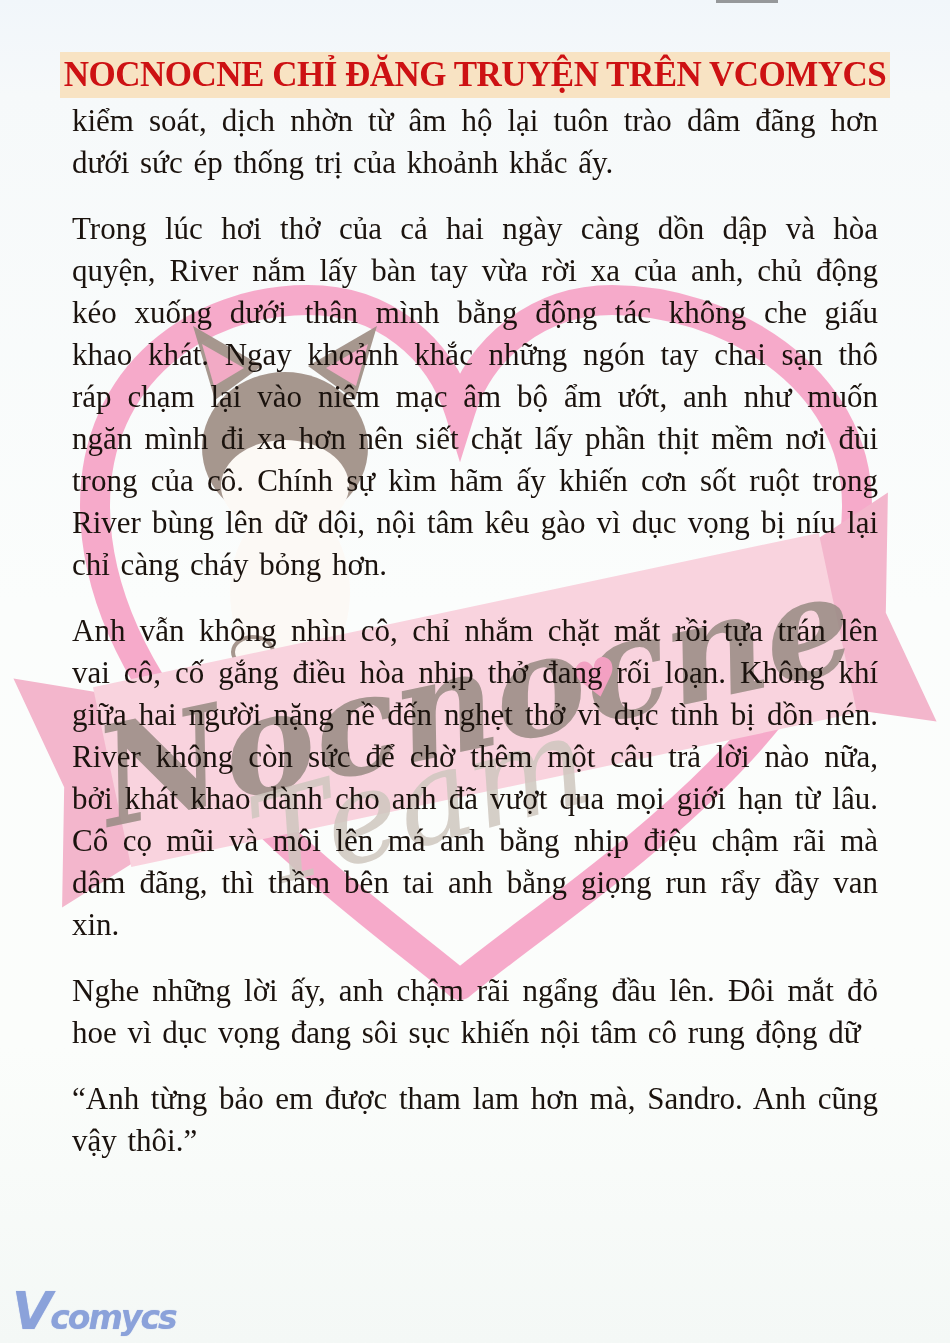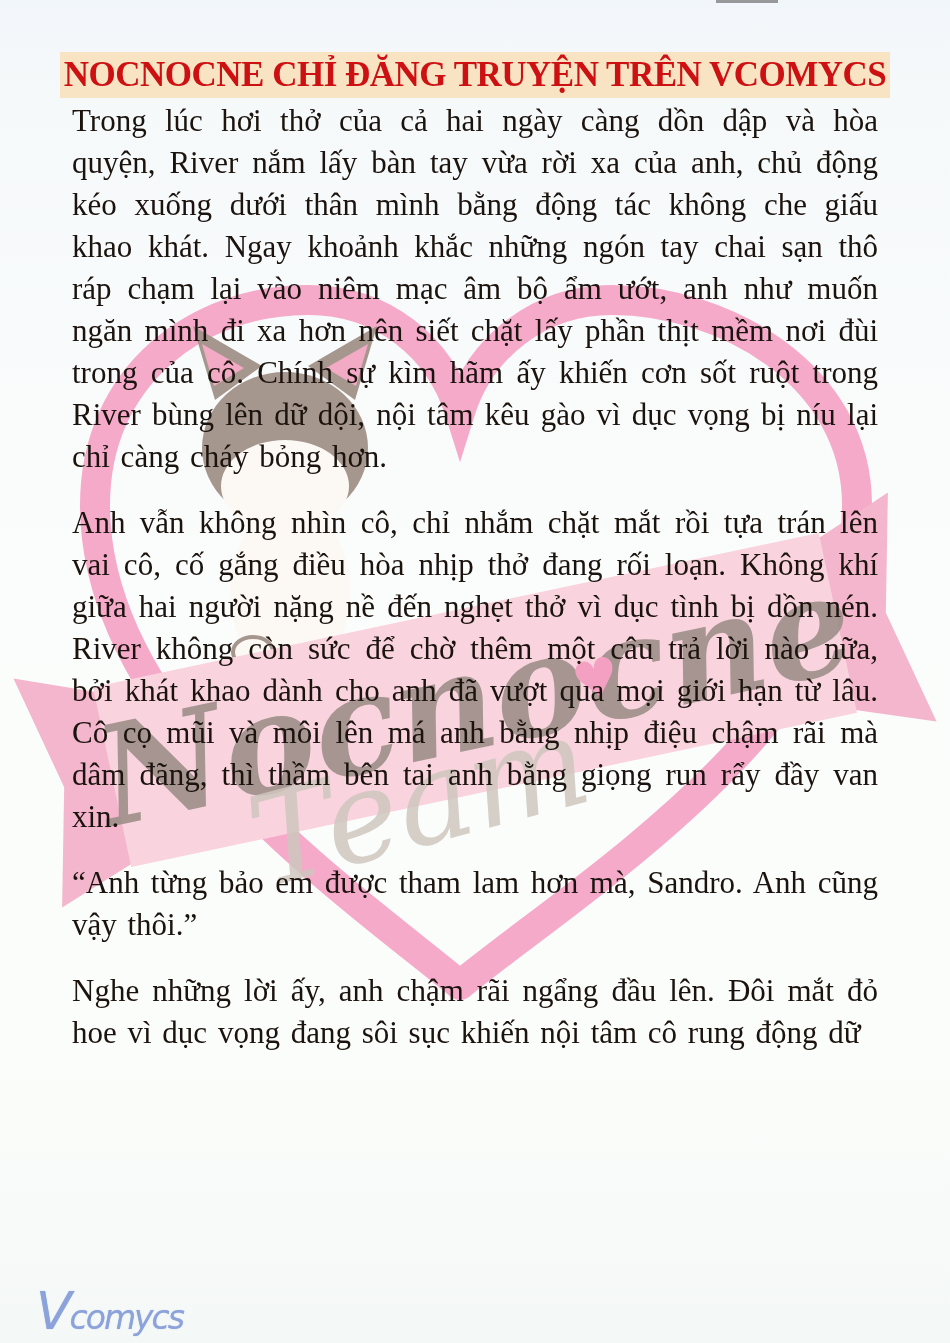--- a/index.html
+++ b/index.html
@@ -34,23 +34,23 @@
   .story{
     position:absolute;left:72px;top:100px;width:806px;z-index:2;
     color:#1b130e;
     font-size:31px;line-height:42px;
     text-align:justify;
     word-spacing:3px;
   }
   .story p{margin:0 0 24px 0;}
   .story p:last-child{margin-bottom:0;}
   .vcomycs{
-    position:absolute;left:36px;bottom:6px;z-index:3;
+    position:absolute;left:12px;bottom:6px;z-index:3;
     font-family:"DejaVu Sans","Liberation Sans",sans-serif;
-    font-style:italic;font-weight:normal;
+    font-style:italic;font-weight:bold;
     font-size:33px;line-height:1;
     color:#8ba2da;
     letter-spacing:-2px;
     text-shadow:0 0 1px #aab8e4;
   }
   .vcomycs::first-letter{font-size:52px;}
   .corner-mark{
     position:absolute;right:12px;bottom:4px;z-index:3;
     font-family:"DejaVu Sans","Liberation Sans",sans-serif;
     font-weight:bold;font-size:28px;
@@ -96,21 +96,22 @@
     </g>
 
     <text x="578" y="702" font-size="52" fill="#f3a0c2" font-family="DejaVu Sans, sans-serif" transform="rotate(-14 578 702)">♥</text>
   </svg>
 
   <div class="banner-row">
     <span class="banner">NOCNOCNE CHỈ ĐĂNG TRUYỆN TRÊN VCOMYCS</span>
   </div>
 
   <div class="story">
+      <p>kiểm soát, dịch nhờn từ âm hộ lại tuôn trào dâm đãng hơn dưới sức ép thống trị của khoảnh khắc ấy.</p>
       <p>Trong lúc hơi thở của cả hai ngày càng dồn dập và hòa quyện, River nắm lấy bàn tay vừa rời xa của anh, chủ động kéo xuống dưới thân mình bằng động tác không che giấu khao khát. Ngay khoảnh khắc những ngón tay chai sạn thô ráp chạm lại vào niêm mạc âm bộ ẩm ướt, anh như muốn ngăn mình đi xa hơn nên siết chặt lấy phần thịt mềm nơi đùi trong của cô. Chính sự kìm hãm ấy khiến cơn sốt ruột trong River bùng lên dữ dội, nội tâm kêu gào vì dục vọng bị níu lại chỉ càng cháy bỏng hơn.</p>
       <p>Anh vẫn không nhìn cô, chỉ nhắm chặt mắt rồi tựa trán lên vai cô, cố gắng điều hòa nhịp thở đang rối loạn. Không khí giữa hai người nặng nề đến nghẹt thở vì dục tình bị dồn nén. River không còn sức để chờ thêm một câu trả lời nào nữa, bởi khát khao dành cho anh đã vượt qua mọi giới hạn từ lâu. Cô cọ mũi và môi lên má anh bằng nhịp điệu chậm rãi mà dâm đãng, thì thầm bên tai anh bằng giọng run rẩy đầy van xin.</p>
+      <p>Nghe những lời ấy, anh chậm rãi ngẩng đầu lên. Đôi mắt đỏ hoe vì dục vọng đang sôi sục khiến nội tâm cô rung động dữ</p>
       <p>“Anh từng bảo em được tham lam hơn mà, Sandro. Anh cũng vậy thôi.”</p>
-      <p>Nghe những lời ấy, anh chậm rãi ngẩng đầu lên. Đôi mắt đỏ hoe vì dục vọng đang sôi sục khiến nội tâm cô rung động dữ</p>
     </div>
 
   <div class="vcomycs">Vcomycs</div>
 
 </div>
 
 </body></html>

